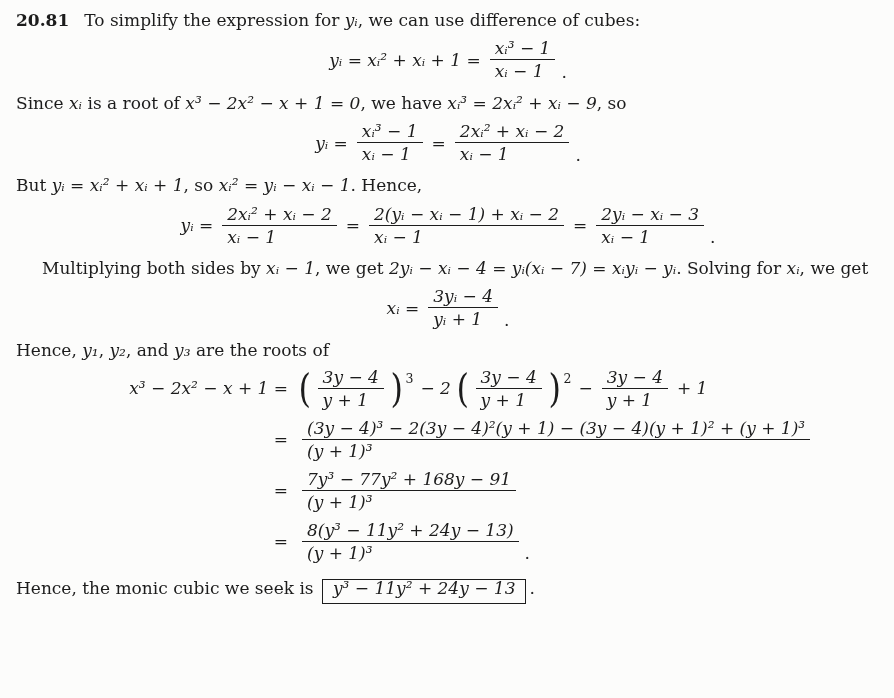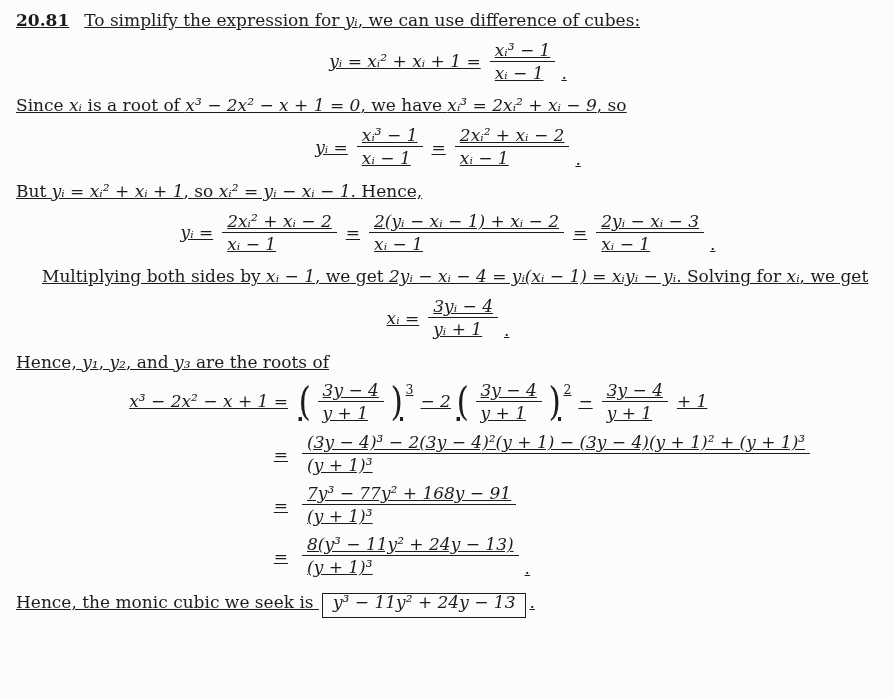--- a/index.html
+++ b/index.html
@@ -4,33 +4,33 @@
 <style>
   html,body{margin:0;padding:0;}
   body{
     width:894px;height:698px;
     background:#fcfcfb;
     color:#1c1c1c;
     font-family:"DejaVu Serif","Liberation Serif","DejaVu Sans",serif;
     font-size:17px;
     overflow:hidden;
   }
-  .page{padding:7px 18px 0 16px;text-decoration:underline;}
+  .page{padding:7px 18px 0 16px;}
   .para{margin:10px 0 5px;line-height:1.32;}
   .para.first{margin-top:2px;}
   .para.indent{text-indent:26px;}
   .para.last{margin-top:14px;}
   .pnum{font-weight:bold;margin-right:15px;}
   .m{font-style:italic;}
   
   .display{display:flex;justify-content:center;align-items:center;margin:7px 0;}
   .frac{display:inline-flex;flex-direction:column;align-items:flex-start;margin:0 5px;line-height:1.18;}
   .fnum{padding:0 5px 1px;border-bottom:1.4px solid #1c1c1c;white-space:nowrap;}
   .fden{padding:1px 5px 0;white-space:nowrap;}
-  .op{margin:13px 4px;white-space:pre;}
+  .op{margin:0 4px;white-space:pre;}
   .dot{position:relative;top:12px;margin-left:1px;}
   
   .align{margin:4px 0 0;}
   .arow{display:flex;align-items:center;margin-bottom:8px;}
   .alhs{width:272px;text-align:right;padding-right:9px;flex:none;white-space:nowrap;}
   .arhs{display:flex;align-items:center;}
   .bigp{display:inline-block;font-size:40px;line-height:.9;transform:scaleX(.8);font-weight:400;}
   .pexp{align-self:flex-start;font-size:12.5px;margin:4px 3px 0 1px;}
   .box{display:inline-block;border:1.3px solid #1c1c1c;padding:0 10px 6px;margin:0 3px;line-height:1;}
 </style>
@@ -80,21 +80,21 @@
       <span class="fden m">xᵢ − 1</span>
     </span>
     <span class="op">=</span>
     <span class="frac">
       <span class="fnum m">2yᵢ − xᵢ − 3</span>
       <span class="fden m">xᵢ − 1</span>
     </span>
     <span class="dot">.</span>
   </div>
 
-  <p class="para indent"><span>Multiplying both sides by </span><span class="m">xᵢ − 1</span><span>, we get </span><span class="m">2yᵢ − xᵢ − 4 = yᵢ(xᵢ − 1) = xᵢyᵢ − yᵢ</span><span>. Solving for </span><span class="m">xᵢ</span><span>, we get</span></p>
+  <p class="para indent"><span>Multiplying both sides by </span><span class="m">xᵢ − 1</span><span>, we get </span><span class="m">2yᵢ − xᵢ − 4 = yᵢ(xᵢ − 7) = xᵢyᵢ − yᵢ</span><span>. Solving for </span><span class="m">xᵢ</span><span>, we get</span></p>
 
   <div class="display">
     <span class="m op">xᵢ =</span>
     <span class="frac">
       <span class="fnum m">3yᵢ − 4</span>
       <span class="fden m">yᵢ + 1</span>
     </span>
     <span class="dot">.</span>
   </div>
 

